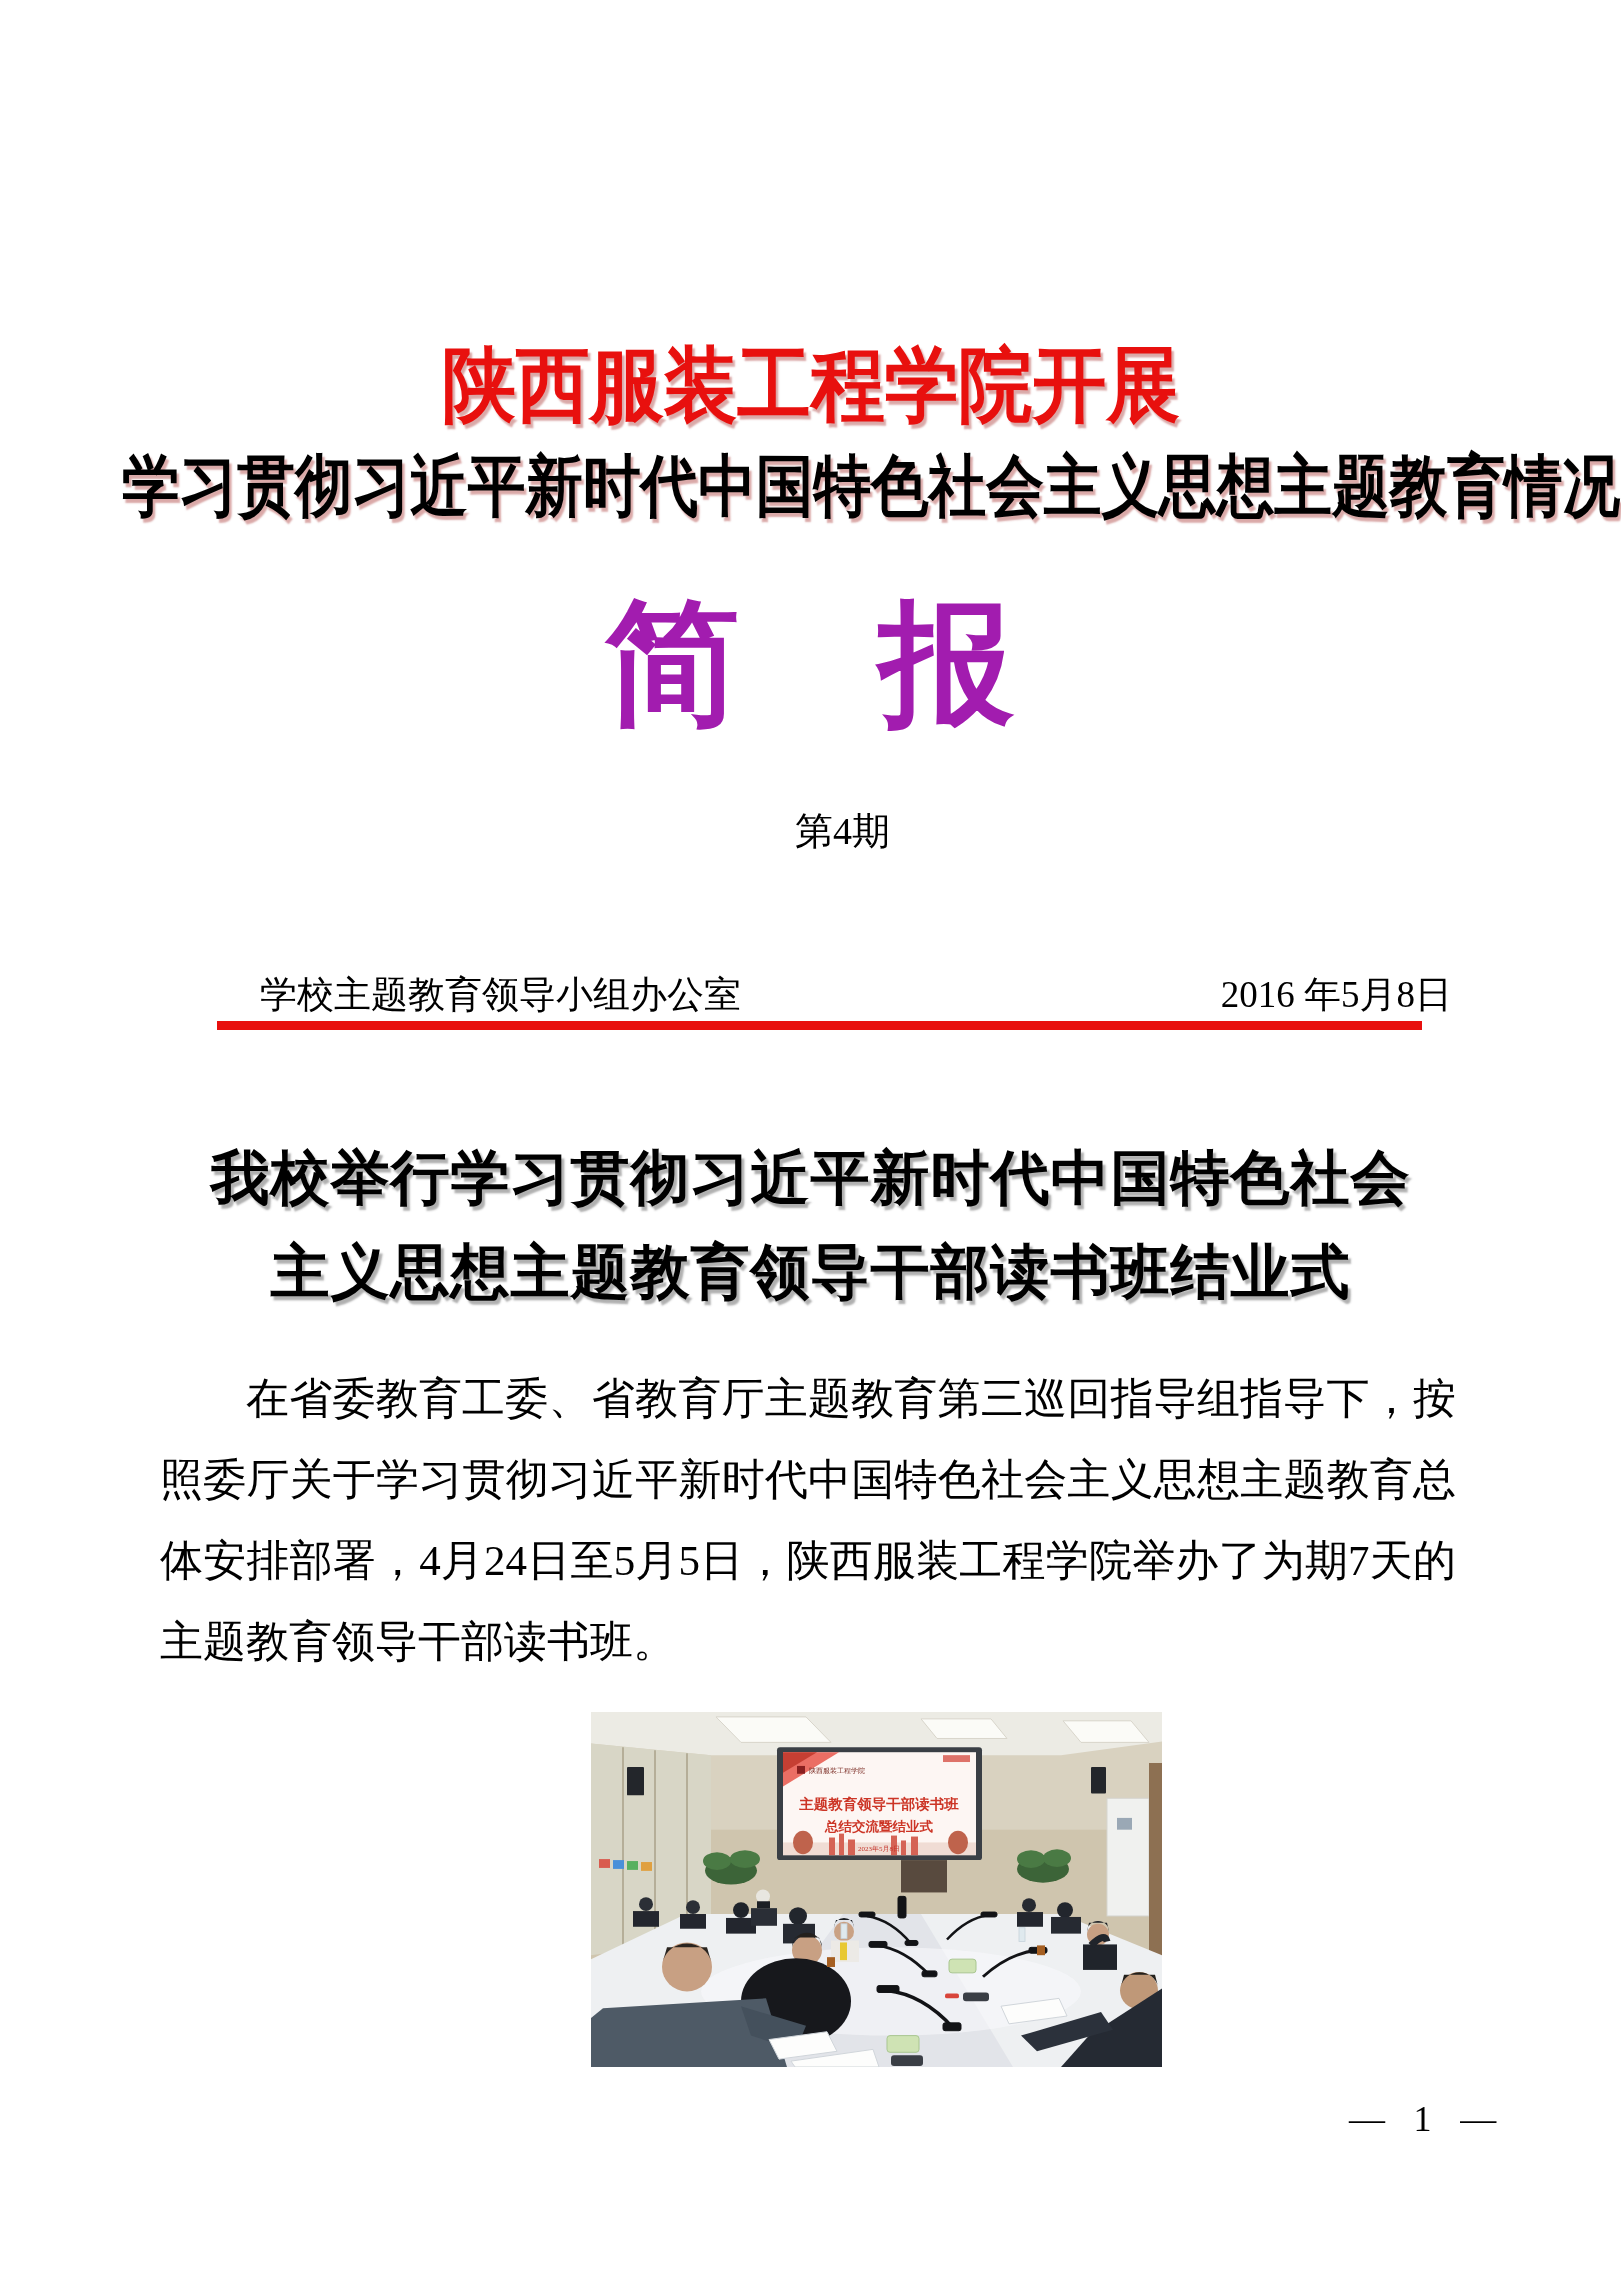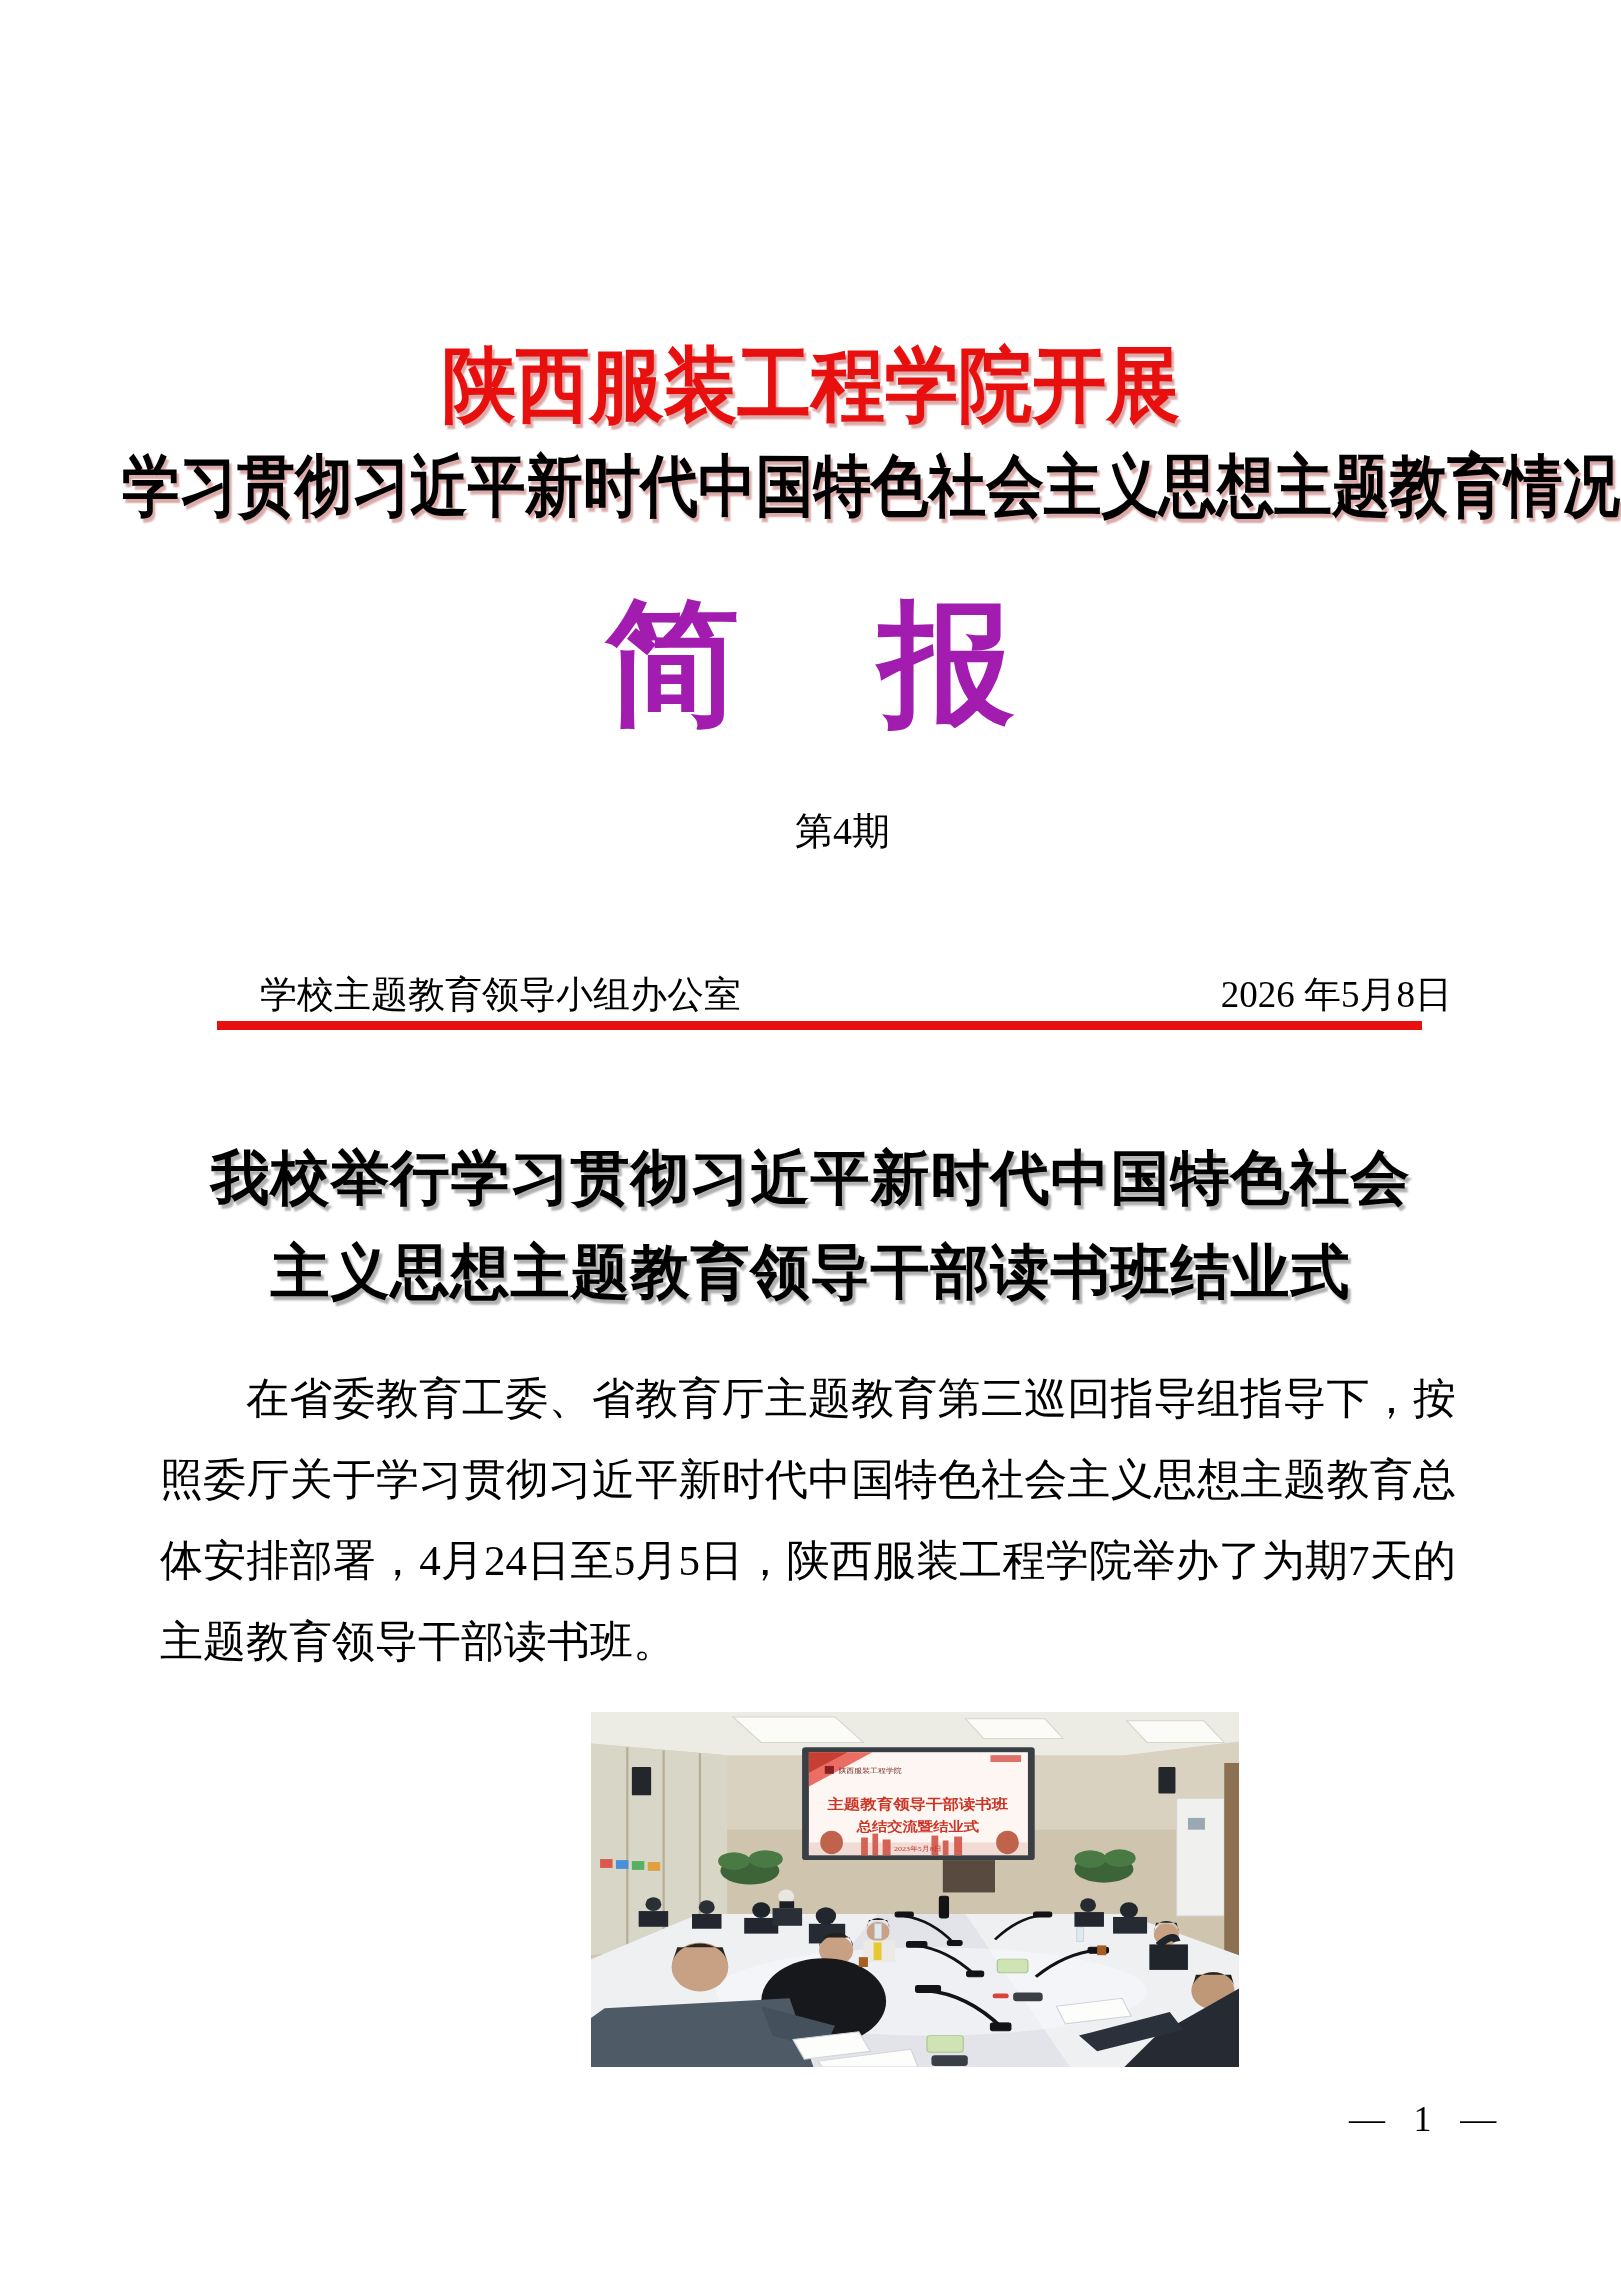--- a/index.html
+++ b/index.html
@@ -37,21 +37,21 @@
   
   .heading{top:1131px;font-size:59px;font-weight:bold;line-height:94px;
           letter-spacing:1px;text-shadow:2.9px 3.9px 2px rgba(80,80,80,0.45);}
   .bodytext{position:absolute;top:1358px;left:160px;width:1296px;
           font-size:43px;line-height:81px;}
   .bodytext .ln{white-space:normal;}
   .bodytext .just{text-align:justify;text-align-last:justify;}
   .bodytext .indent{text-indent:86px;}
 
   
-  .photo{position:absolute;left:591px;top:1712px;width:648px;height:355px;}
+  .photo{position:absolute;left:591px;top:1712px;width:571px;height:355px;}
   .photo svg{display:block;width:100%;height:100%;}
 
   
   .pageno{top:2098px;text-align:right;padding-right:116px;width:1506px;
           font-size:36px;letter-spacing:9.8px;}
 </style>
 </head>
 <body>
 
 <div class="page">
@@ -60,21 +60,21 @@
     <span class="sq">陕西服装工程学院开展</span>
   </div>
   <div class="abs center title2">
     <span class="sq">学习贯彻习近平新时代中国特色社会主义思想主题教育情况</span>
   </div>
   <div class="abs center bulletin">简　报</div>
   <div class="abs center issue">第4期</div>
 
   <div class="abs meta-row">
     <span>学校主题教育领导小组办公室</span>
-    <span>2026 年5月8日</span>
+    <span>2016 年5月8日</span>
   </div>
   <div class="red-rule"></div>
 
   <div class="abs center heading">
     <div>我校举行学习贯彻习近平新时代中国特色社会</div>
     <div>主义思想主题教育领导干部读书班结业式</div>
   </div>
 
   <div class="bodytext">
     <div class="ln just indent">在省委教育工委、省教育厅主题教育第三巡回指导组指导下，按</div>

